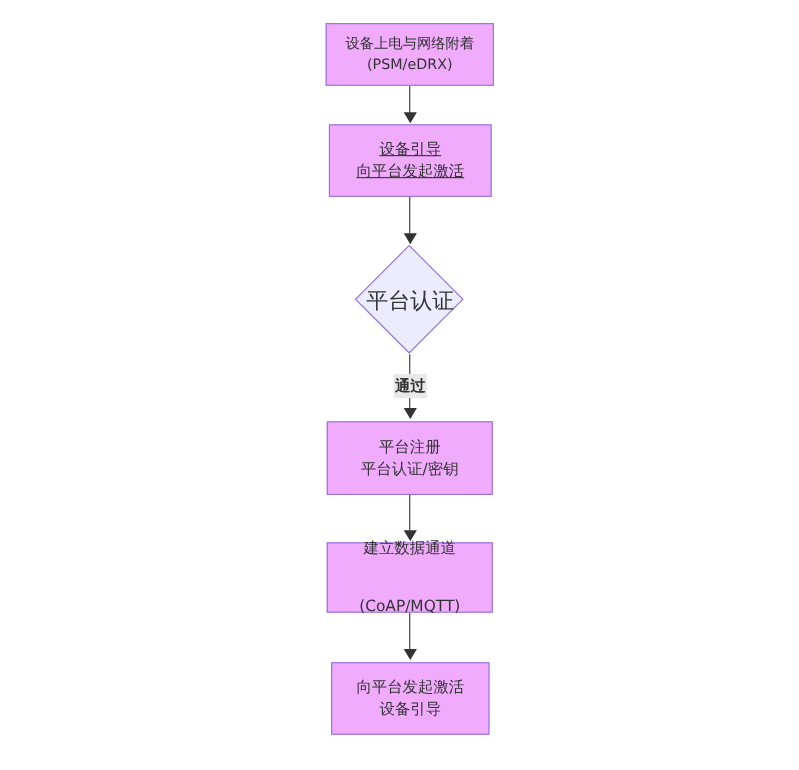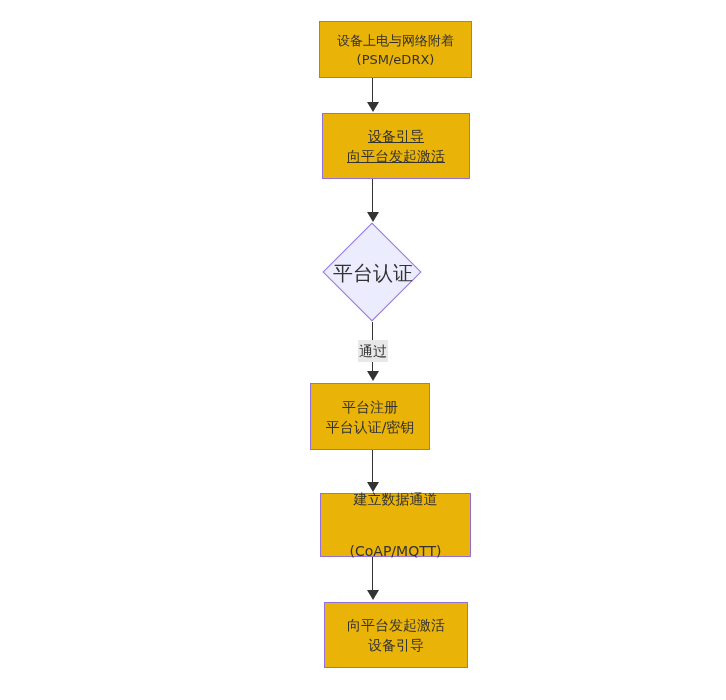--- a/index.html
+++ b/index.html
@@ -7,35 +7,34 @@
     position: relative;
     width: 726px;
     height: 700px;
     background: #ffffff;
     font-family: "DejaVu Sans", sans-serif;
     color: #333333;
     overflow: hidden;
   }
   .node {
     position: absolute;
-    background: #eab308;
+    background: #f0abfc;
     border: 1px solid #9370DB;
     box-sizing: border-box;
     display: flex;
     flex-direction: column;
     align-items: center;
     justify-content: center;
     text-align: center;
     font-size: 14px;
     line-height: 20px;
-    margin-left: 23px;
   }
   #node-attach    { left: 296px; top: 21px;  width: 153px; height: 57px; font-size: 13px; line-height: 19px; }
   #node-bootstrap { left: 299px; top: 113px; width: 148px; height: 66px; text-decoration: underline; }
-  #node-register  { left: 287px; top: 383px; width: 120px; height: 67px; }
+  #node-register  { left: 297px; top: 383px; width: 151px; height: 67px; }
   #node-channel   { left: 297px; top: 493px; width: 151px; height: 64px; gap: 32px; }
   #node-business  { left: 301px; top: 602px; width: 144px; height: 66px; }
 
   .diamond-wrap {
     position: absolute;
     left: 323px; top: 223px;
     width: 100px; height: 100px;
   }
   .diamond-shape {
     position: absolute;
@@ -77,20 +76,21 @@
   .edge-label {
     position: absolute;
     left: 373px;
     top: 340px;
     transform: translateX(-50%);
     background: #e8e8e8;
     padding: 1px 1px;
     font-size: 14px;
     line-height: 20px;
     white-space: nowrap;
+    font-weight: bold;
   }
 </style>
 </head>
 <body>
 
 <div class="canvas">
 
   <div class="edge-line" id="edge1-line"></div>
   <div class="arrow-head" id="edge1-head"></div>
 

